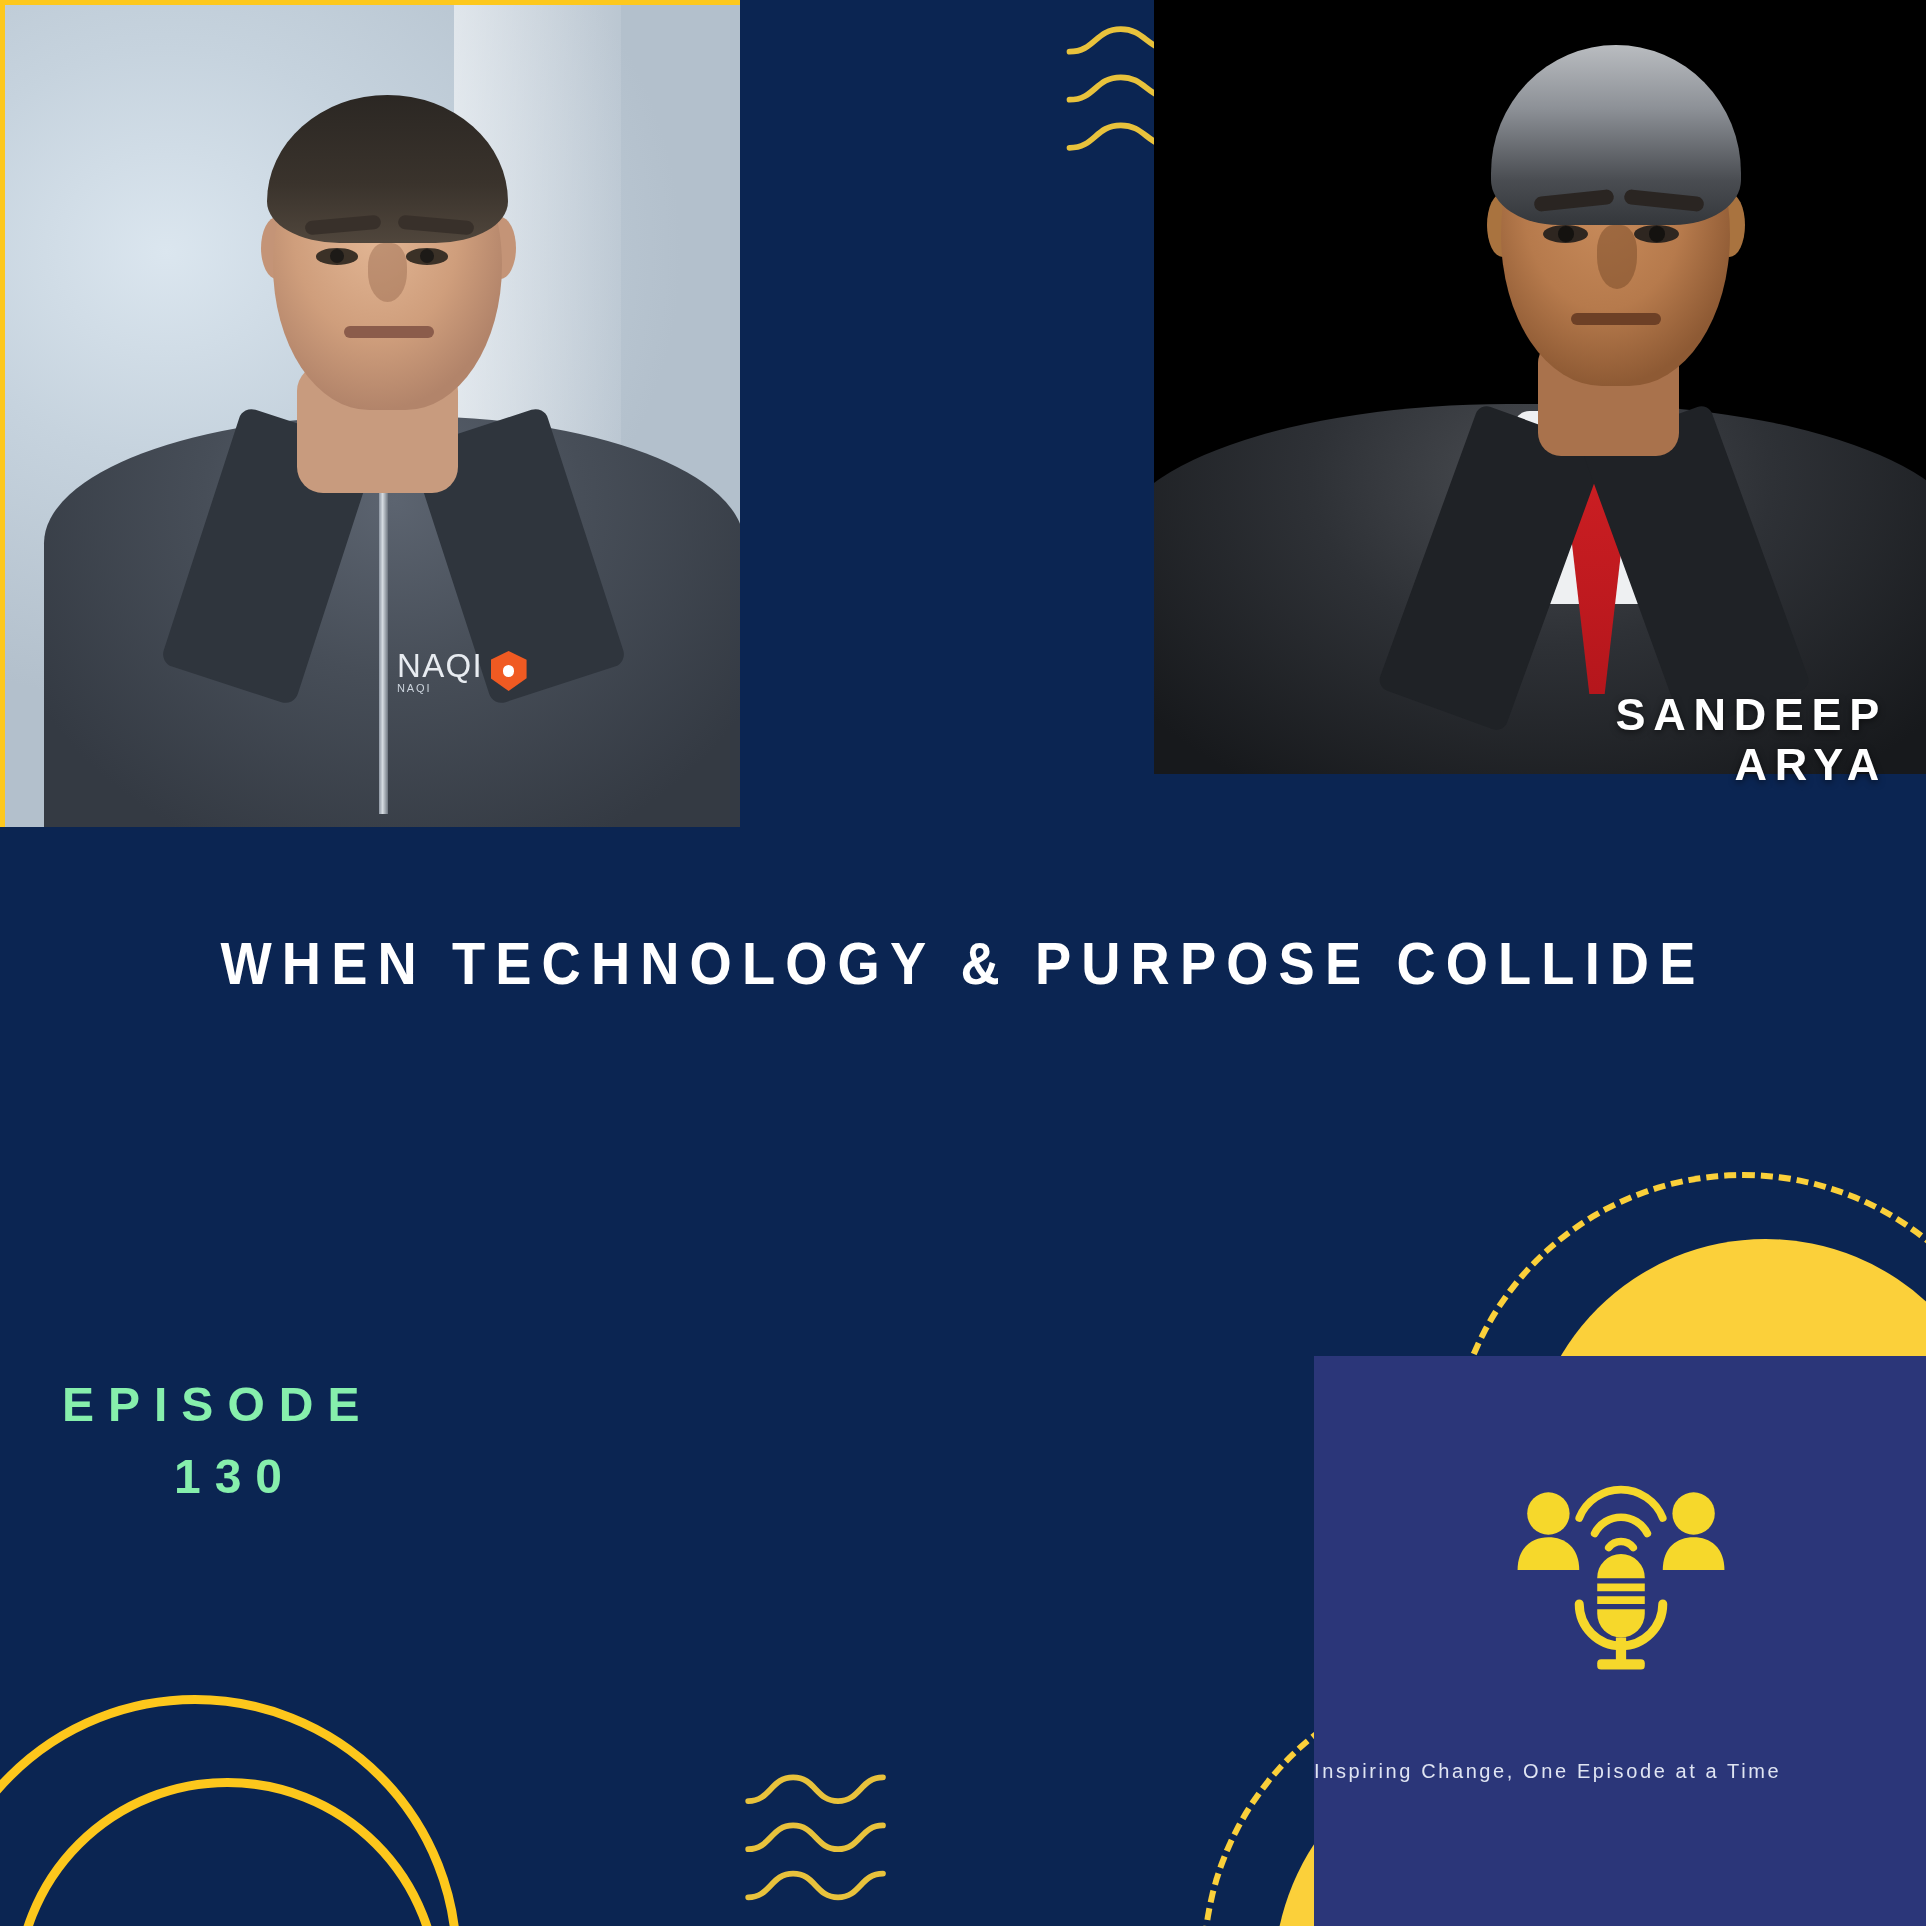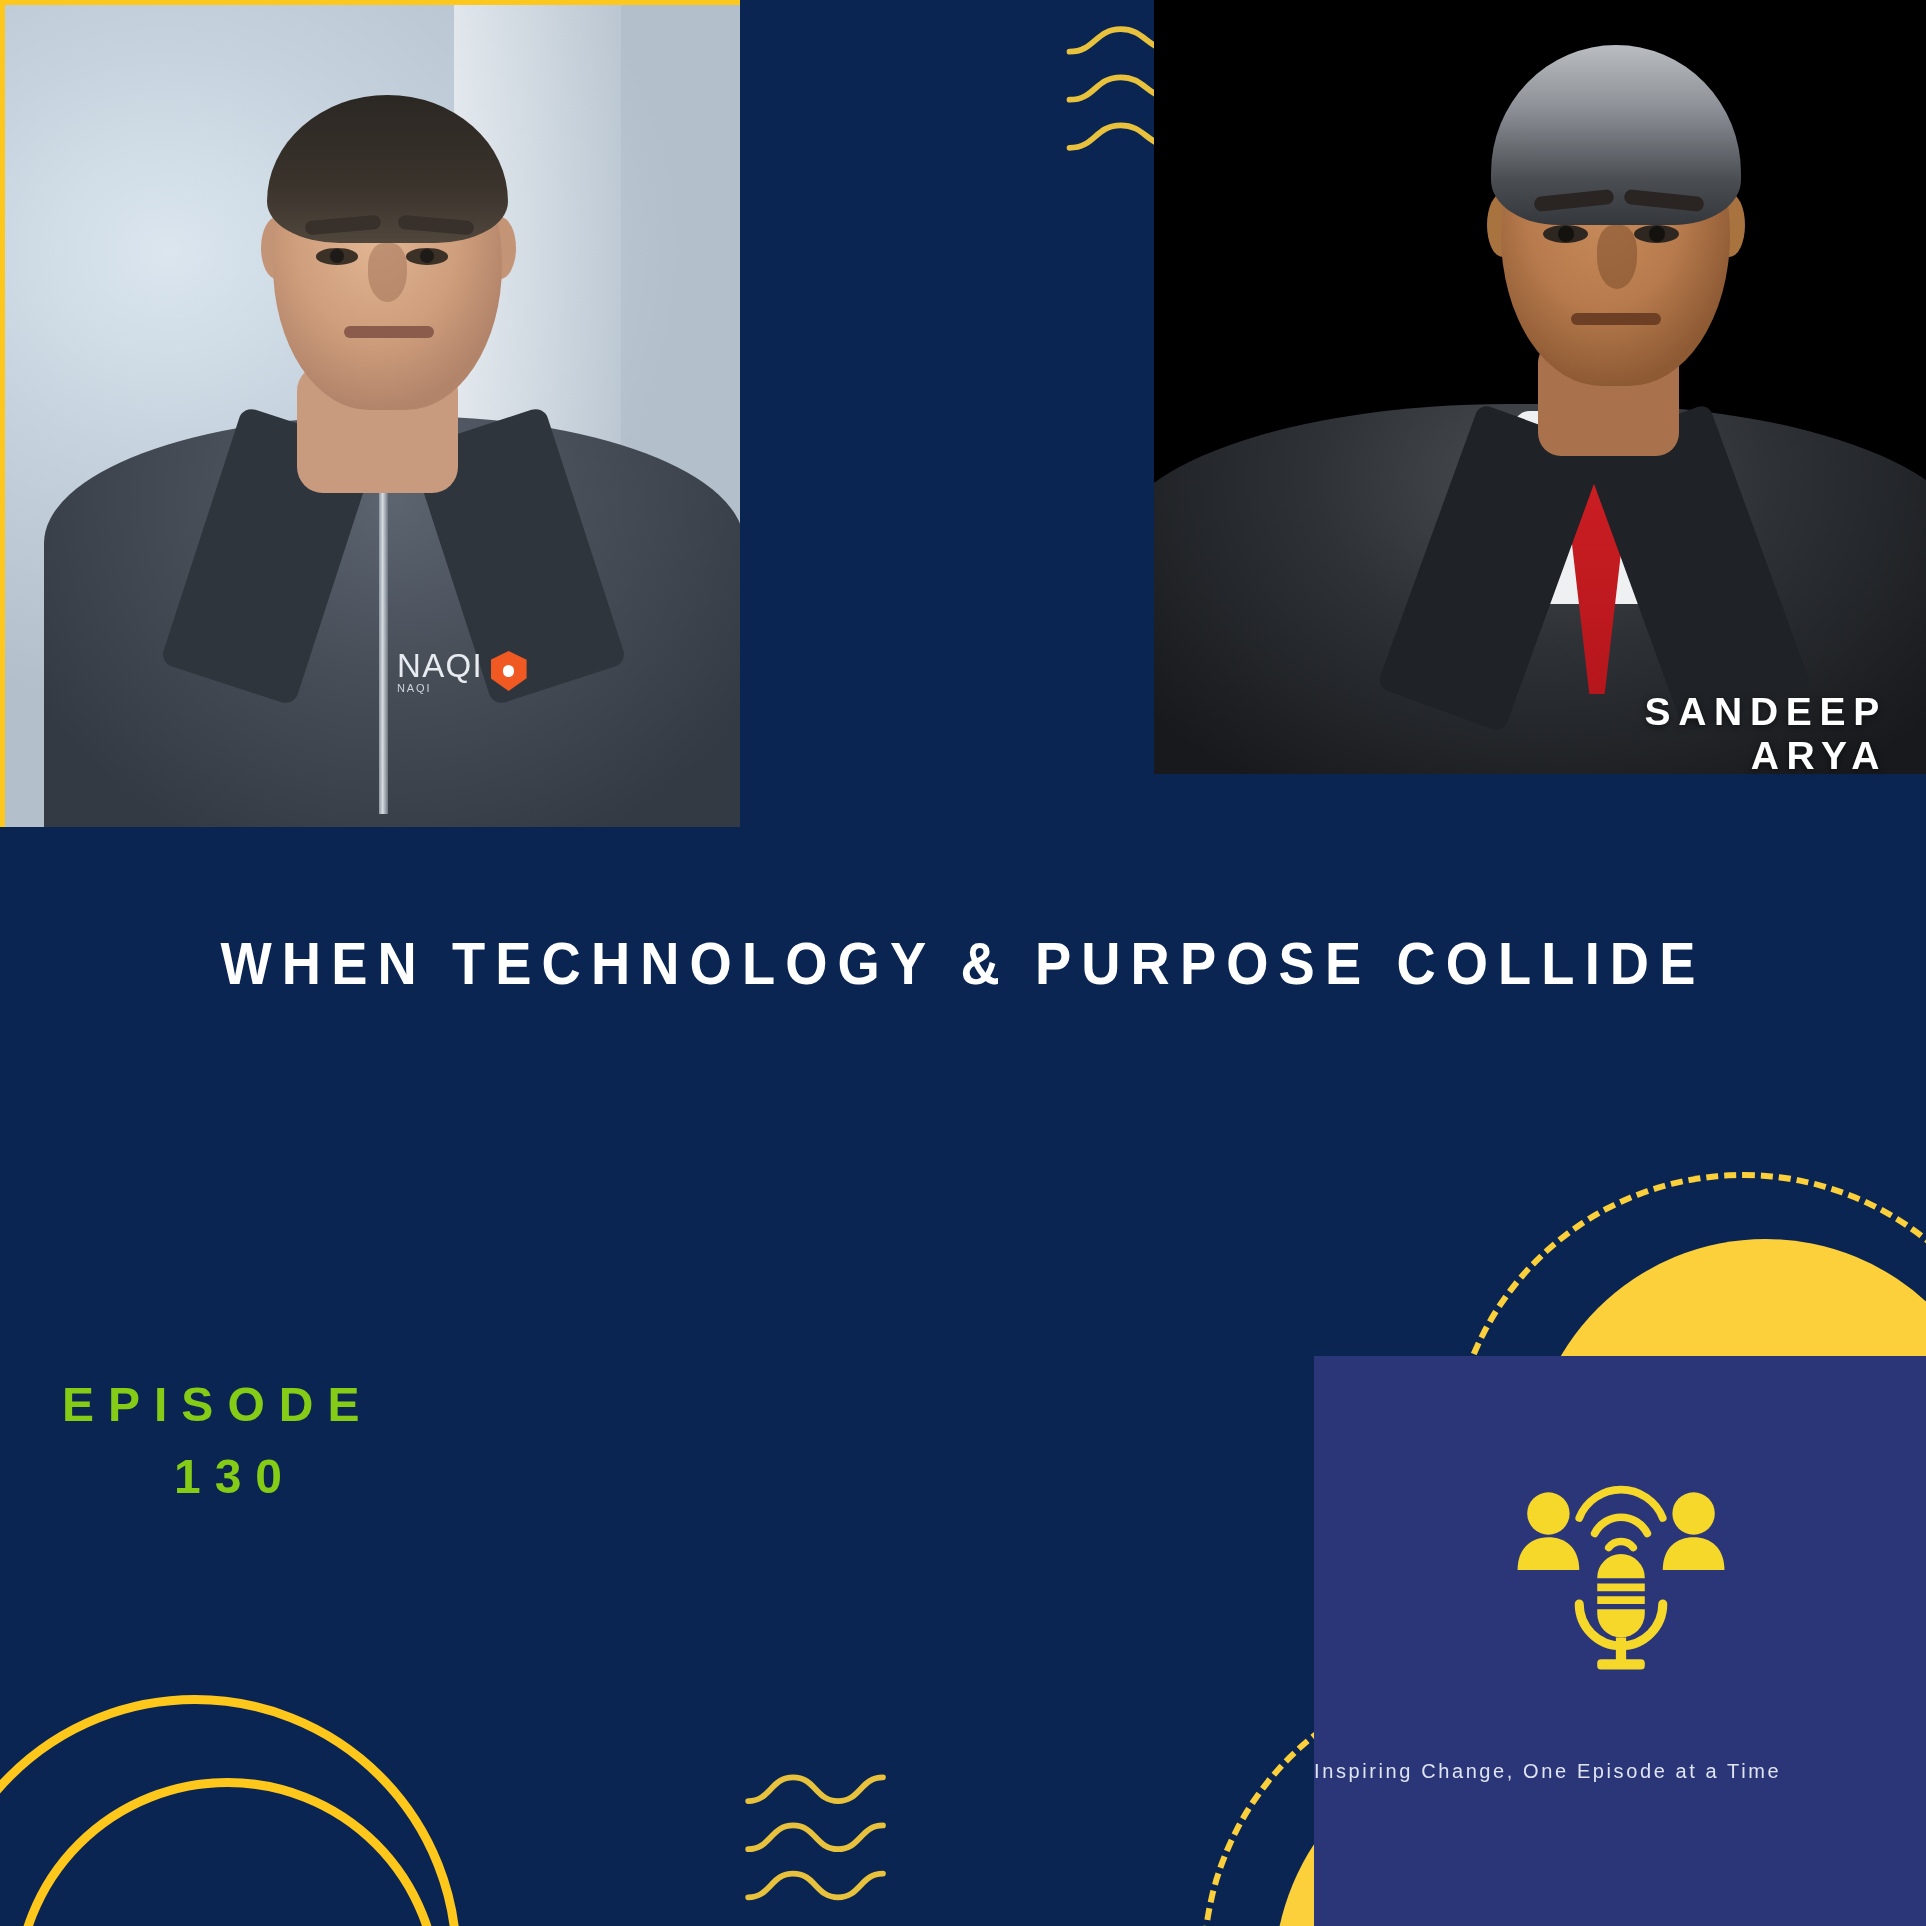--- a/index.html
+++ b/index.html
@@ -146,34 +146,34 @@
   #rp-nose{position:absolute;left:443px;top:225px;width:40px;height:64px;background:rgba(120,74,40,.5);border-radius:40% 40% 50% 50%;}
   #rp-mouth{position:absolute;left:417px;top:313px;width:90px;height:11.6px;background:#6d4026;border-radius:7.7px;}
 
   
   .name{
     position:absolute;color:#fff;font-weight:700;
     letter-spacing:7.7px;line-height:1.12;
     text-shadow:0 1.9px 7.7px rgba(0,0,0,.55);
   }
   #name-left{left:138px;top:761px;font-size:42px;}
-  #name-right{left:1412px;top:690px;font-size:39px;text-align:right;width:475px;}
+  #name-right{left:1412px;top:690px;font-size:45px;text-align:right;width:475px;}
 
   
   #episode-title{
     position:absolute;left:0;right:0;top:930px;
     text-align:center;color:#fff;
     font-weight:700;font-size:59px;letter-spacing:11px;
     font-family:"Liberation Sans",sans-serif;
     transform:scaleX(.92);
   }
 
   
   #episode-block{
-    position:absolute;left:62px;top:1369px;width:360px;color:#84cc16;
+    position:absolute;left:62px;top:1369px;width:360px;color:#86efac;
     font-weight:700;font-size:48px;letter-spacing:14px;line-height:1.5;
   }
   #episode-block .num{display:block;text-align:center;padding-right:14px;}
 
   
   #brand-panel{
     position:absolute;left:1314px;top:1356px;width:613px;height:570px;
     background:#2b3679;
   }
   #brand-logo{

